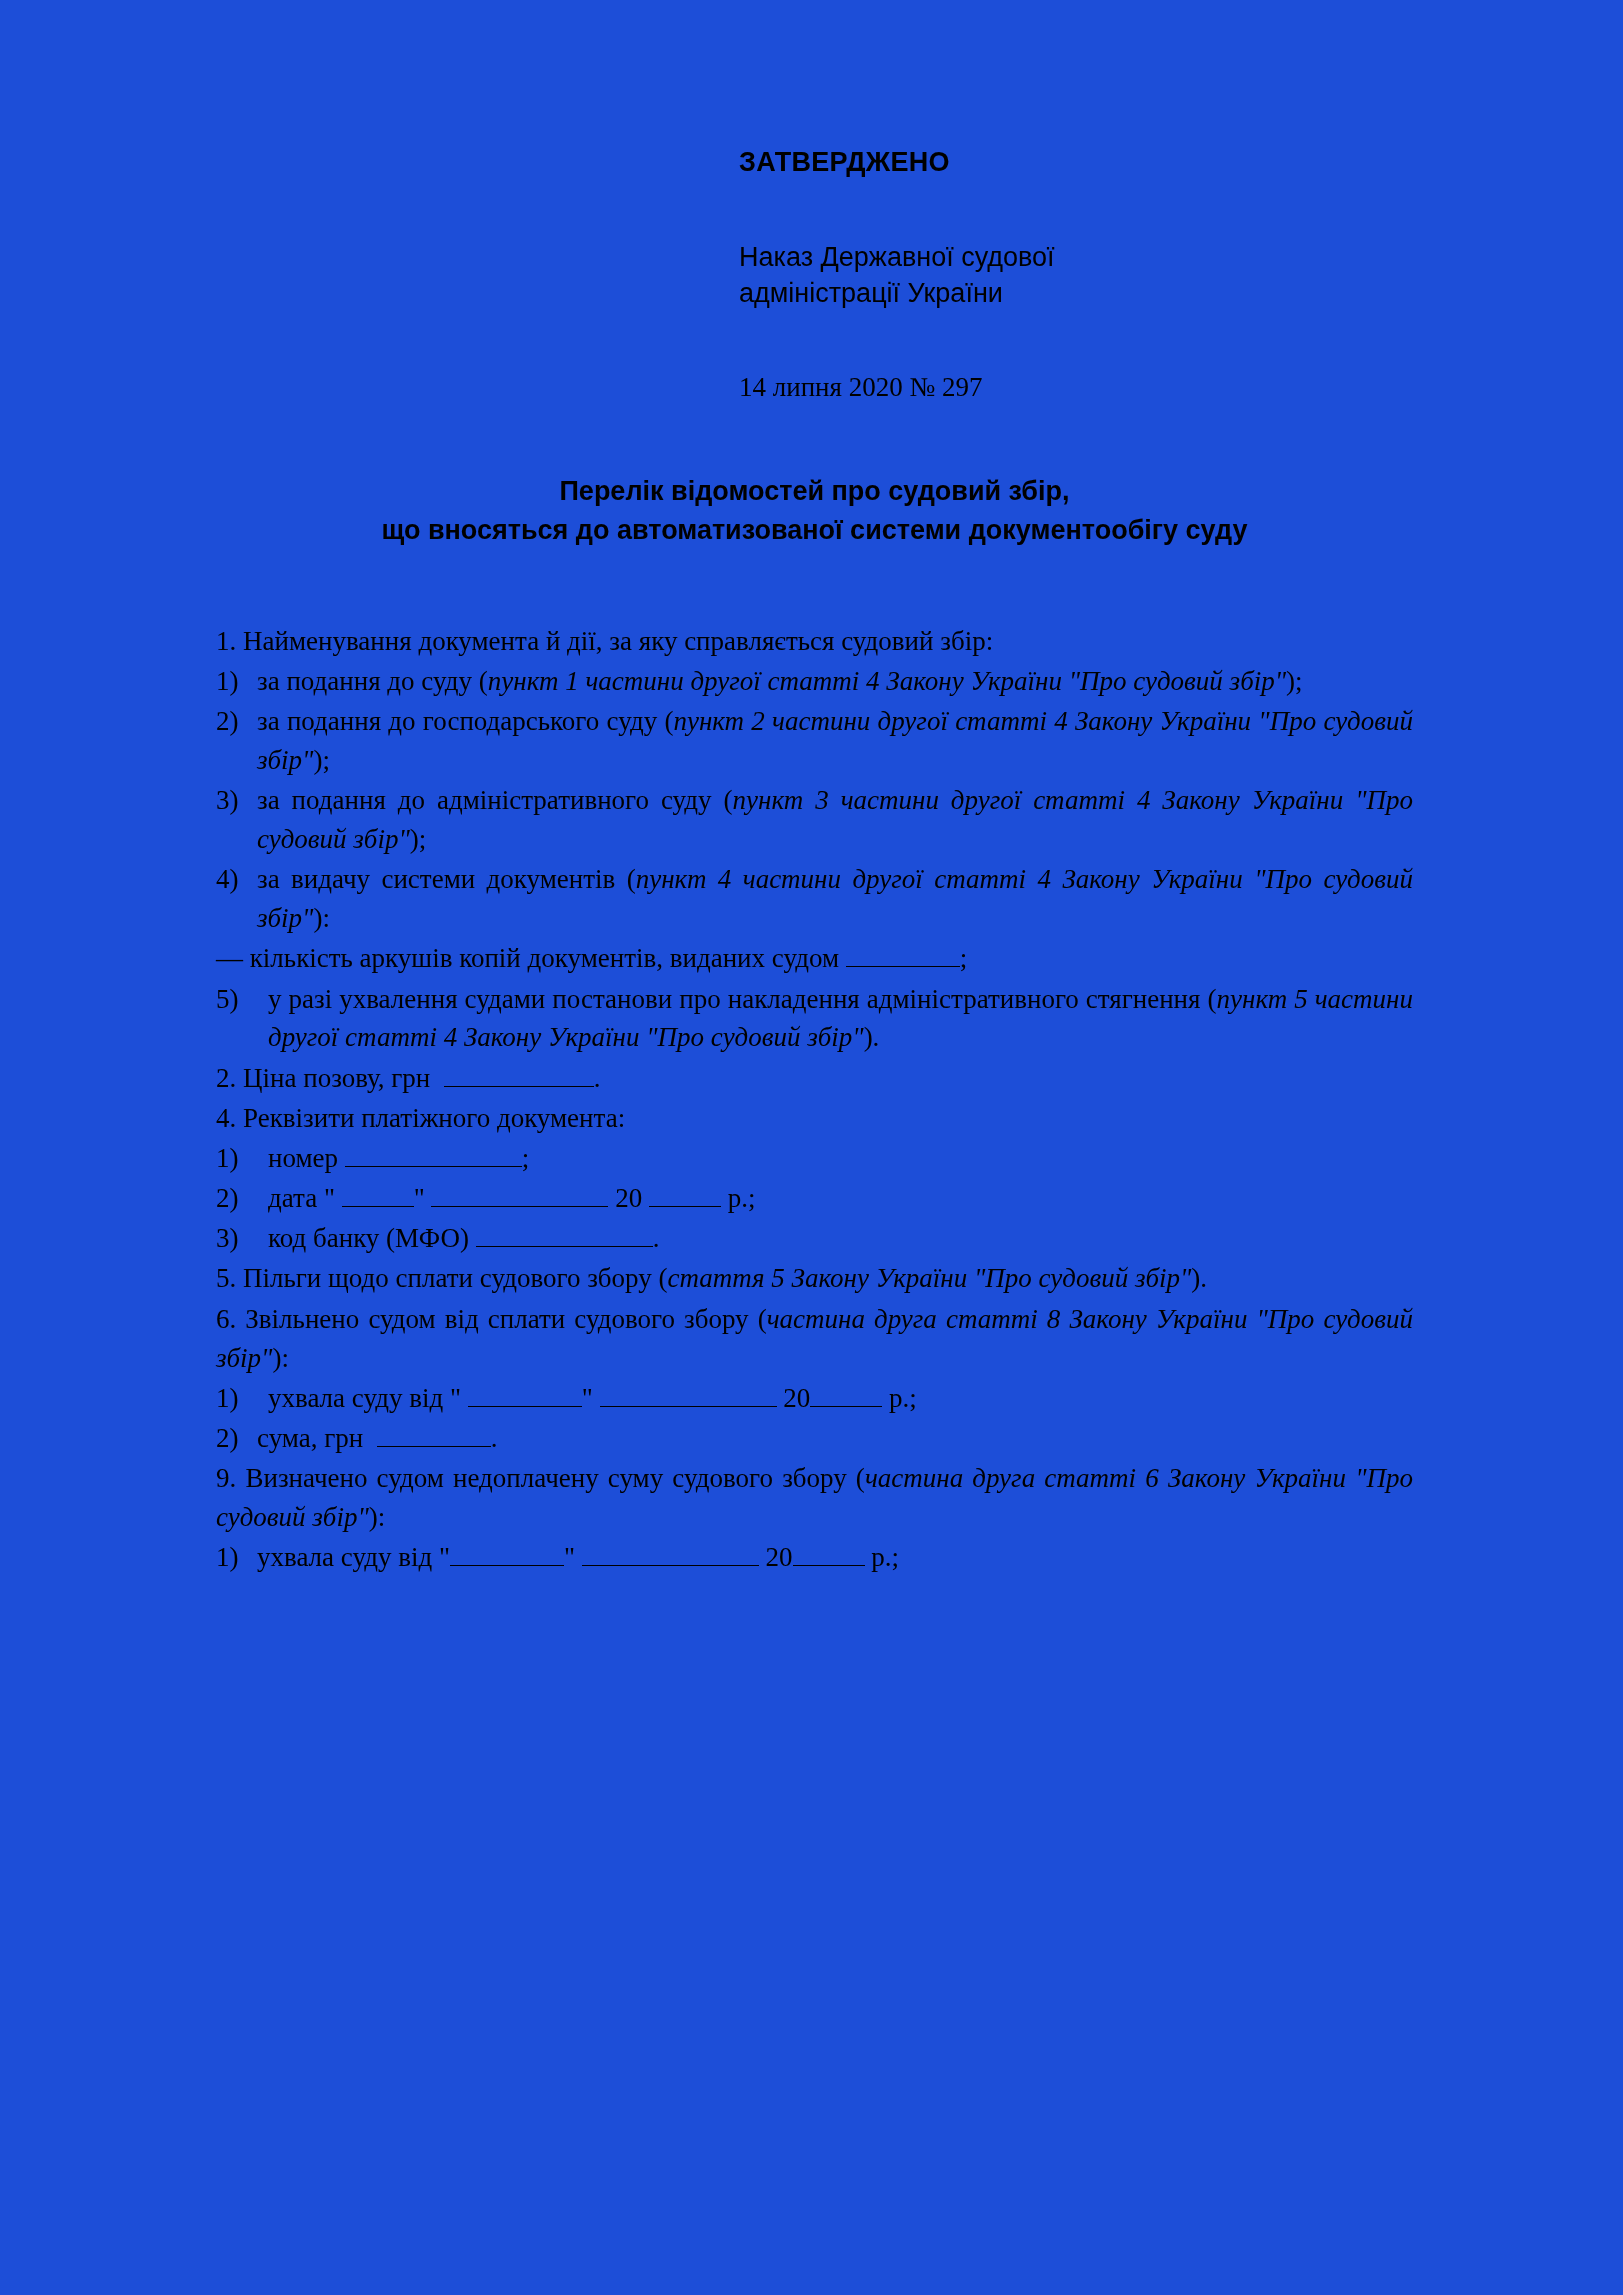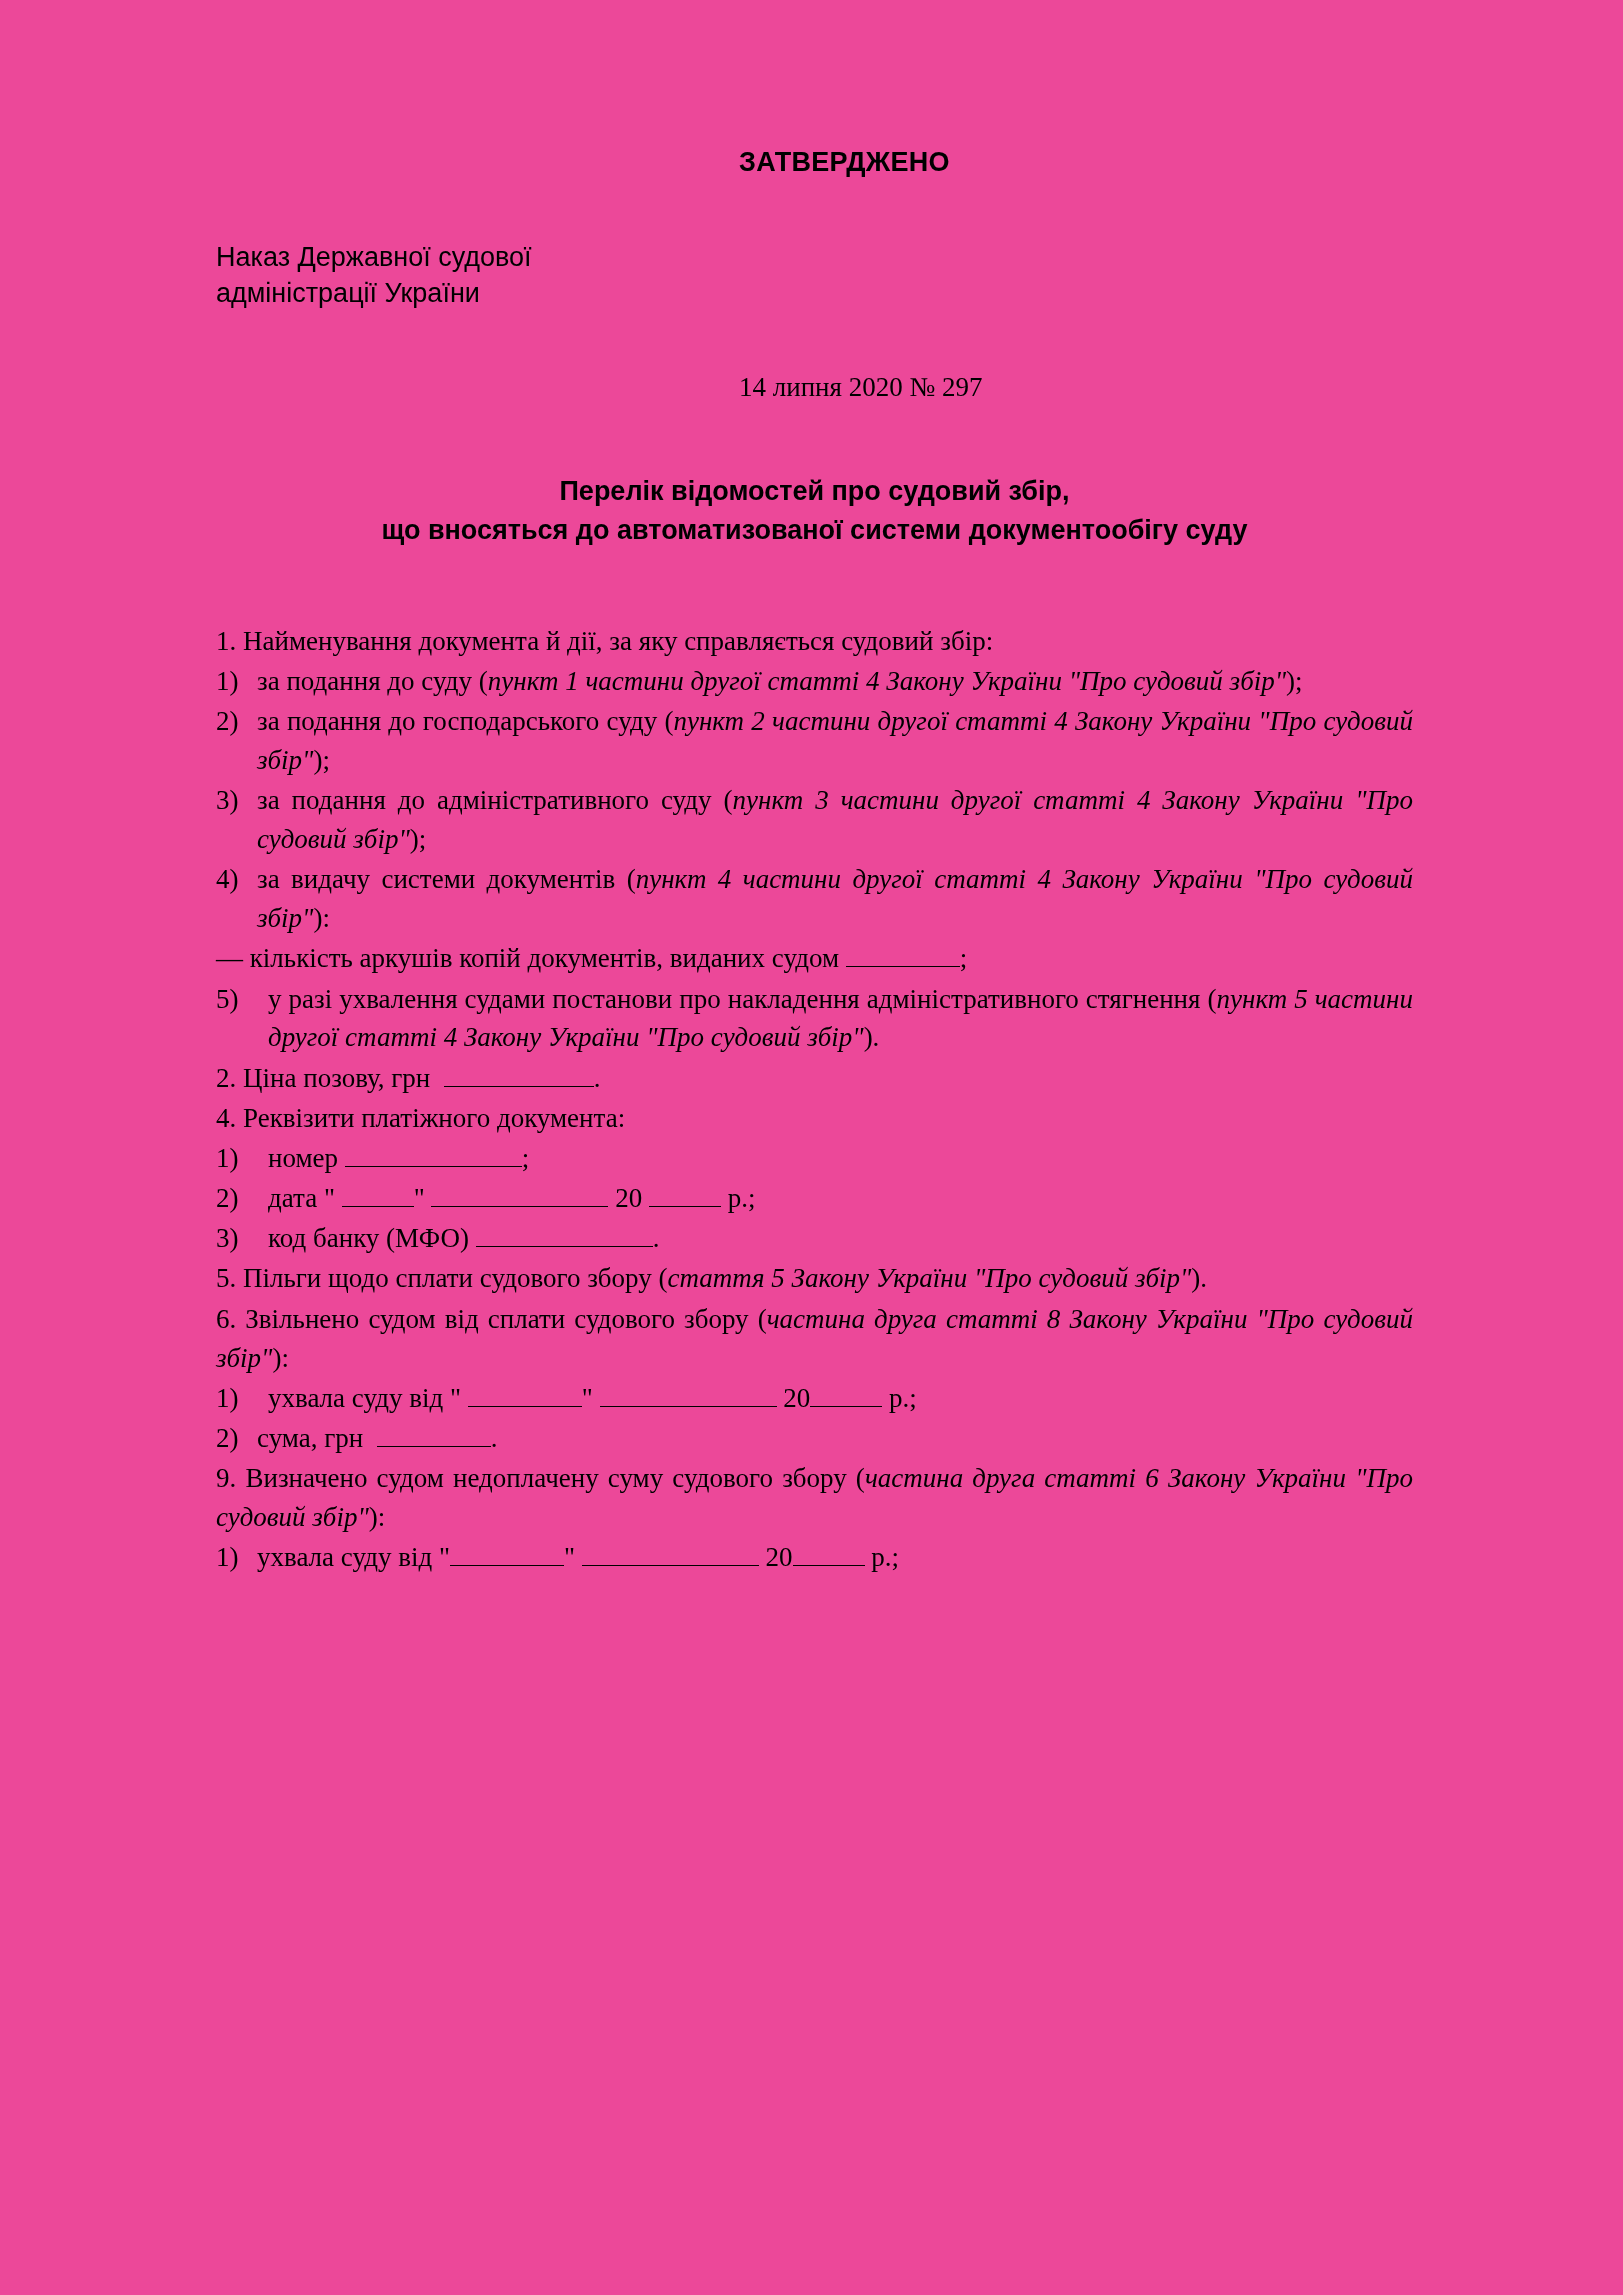--- a/index.html
+++ b/index.html
@@ -4,21 +4,21 @@
 <style>
   html, body {
     margin: 0;
     padding: 0;
     background: #ffffff;
   }
   .page {
     width: 1623px;
     height: 2295px;
     position: relative;
-    background: #ec4899;
+    background: #1d4ed8;
     font-family: "Liberation Serif", serif;
     color: #000000;
     box-sizing: border-box;
     overflow: hidden;
     text-decoration: underline;
   }
   .content {
     position: absolute;
     left: 216px;
     top: 147px;
@@ -30,20 +30,21 @@
     width: 100%;
   }
   .approve-title {
     margin-left: 523px;
     font-size: 27px;
     font-weight: bold;
     letter-spacing: 0.3px;
     font-family: "Liberation Sans", sans-serif;
   }
   .order-lines {
+    margin-left: 523px;
     margin-top: 62px;
     font-size: 27px;
     line-height: 1.32;
     font-family: "Liberation Sans", sans-serif;
   }
   .order-date {
     margin-left: 523px;
     margin-top: 61px;
     font-size: 27px;
     font-family: "Liberation Serif", serif;

